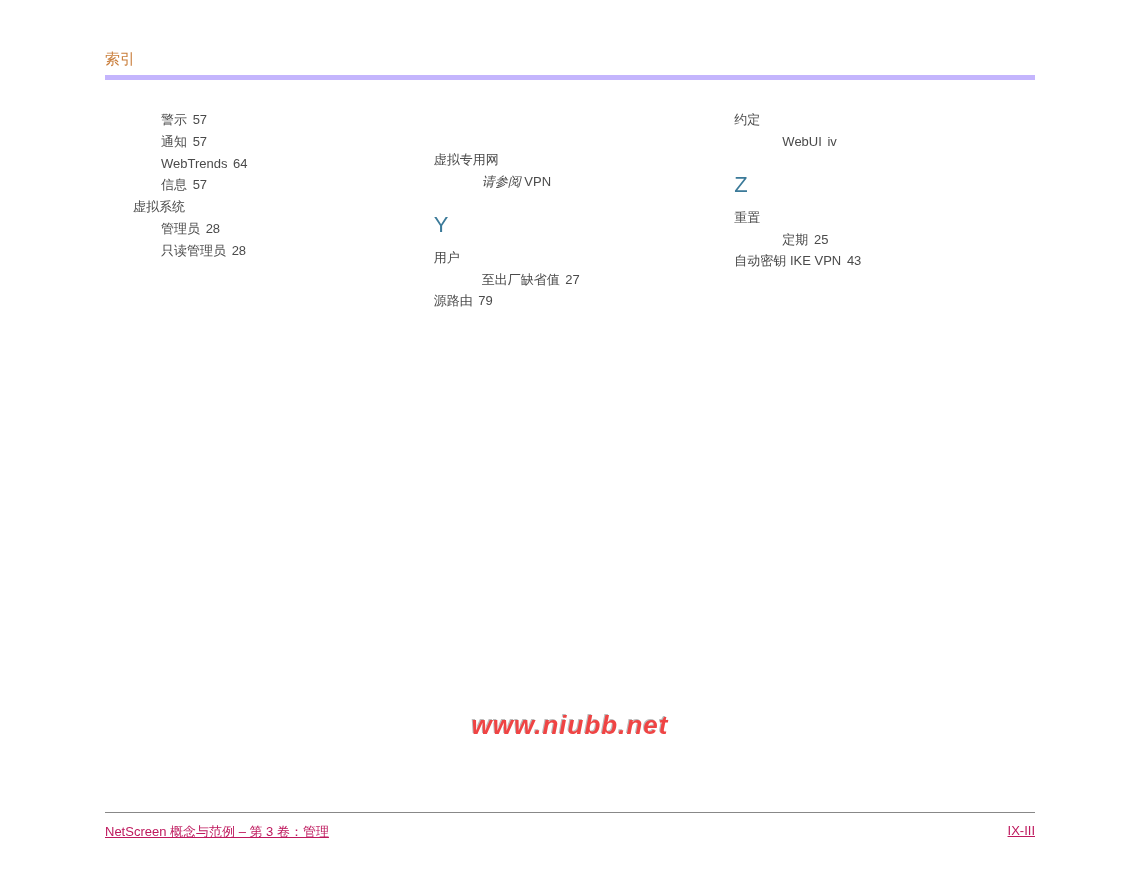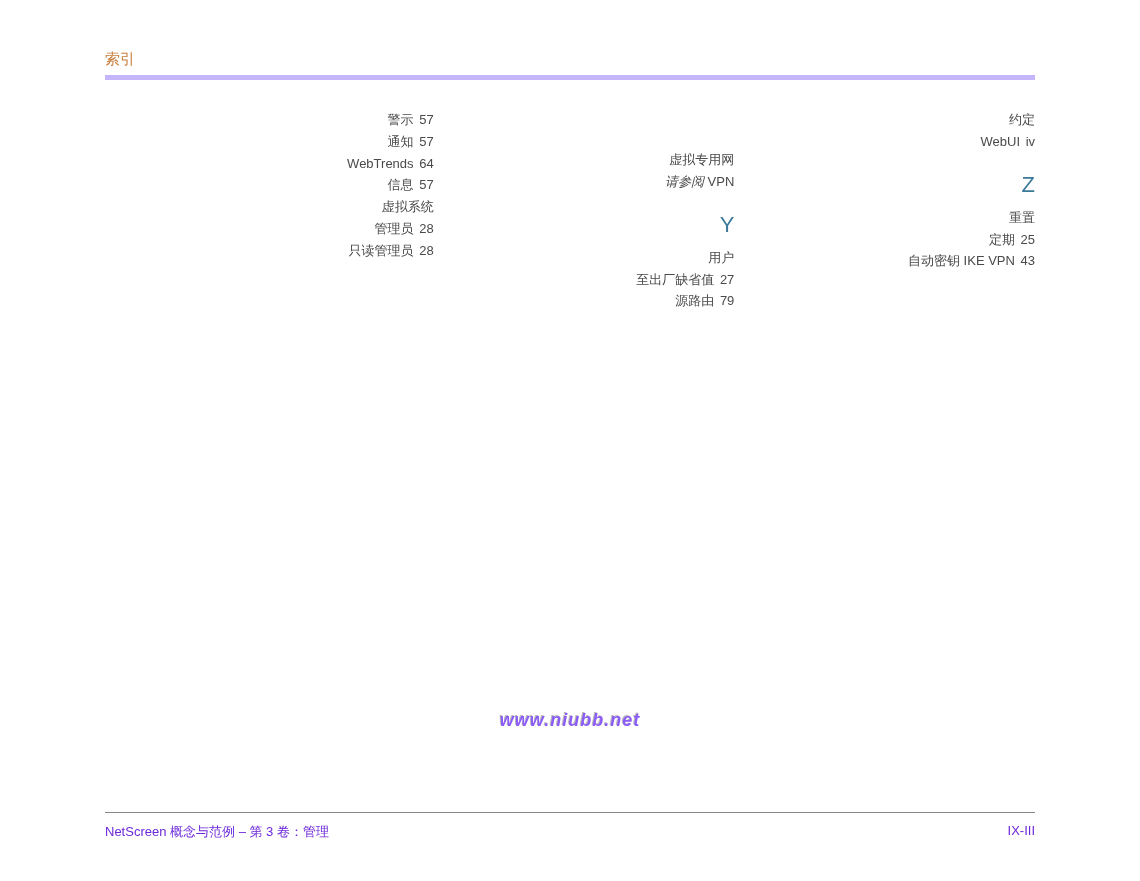--- a/index.html
+++ b/index.html
@@ -26,21 +26,20 @@
     .columns {
       display: flex;
       gap: 0;
       width: 100%;
     }
     .col {
       flex: 1;
       font-size: 13px;
       line-height: 1.6;
       color: #4a4a4a;
-      text-align: right;
     }
     .col1 { padding-left: 28px; }
     .col2 { padding-left: 0; margin-top: 40px; }
     .col3 { padding-left: 0; }
     .entry-l0 { padding-left: 0; }
     .entry-l1 { padding-left: 28px; }
     .entry-l2 { padding-left: 48px; }
     .entry { margin-bottom: 1px; }
     .page-num { margin-left: 2px; }
     .section-letter {
@@ -49,39 +48,40 @@
       font-weight: normal;
       margin-top: 14px;
       margin-bottom: 6px;
     }
     .italic { font-style: italic; }
     .watermark {
       position: absolute;
       top: 710px;
       left: 50%;
       transform: translateX(-50%);
-      font-size: 18px;
+      font-size: 26px;
       font-weight: bold;
       font-style: italic;
-      color: #8b5cf6;
+      color: #ef4444;
       text-shadow: 1px 1px 0 #fff, -1px -1px 0 #bbb;
       letter-spacing: 1px;
       user-select: none;
     }
     .footer {
       position: absolute;
       bottom: 40px;
       left: 105px;
       right: 105px;
       border-top: 1px solid #888;
       padding-top: 10px;
       display: flex;
       justify-content: space-between;
       font-size: 13px;
-      color: #6d28d9;
+      color: #be185d;
+      text-decoration: underline;
     }
   </style>
 </head>
 <body>
 
 <div class="page">
   <div class="header-title">索引</div>
 
   <div class="columns">
 

